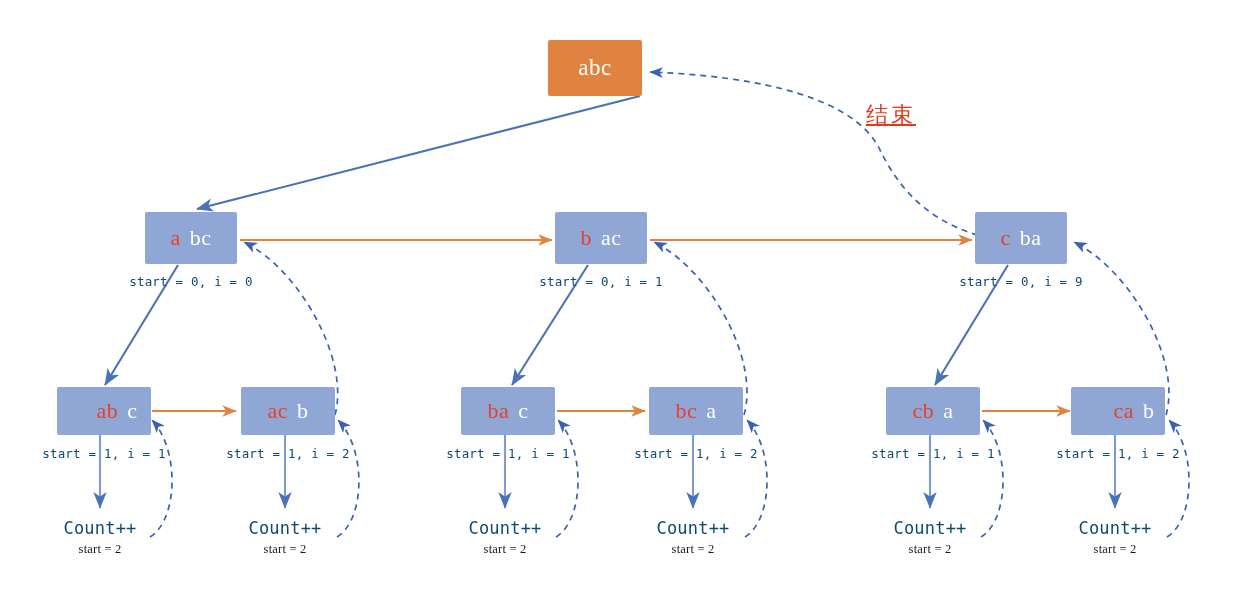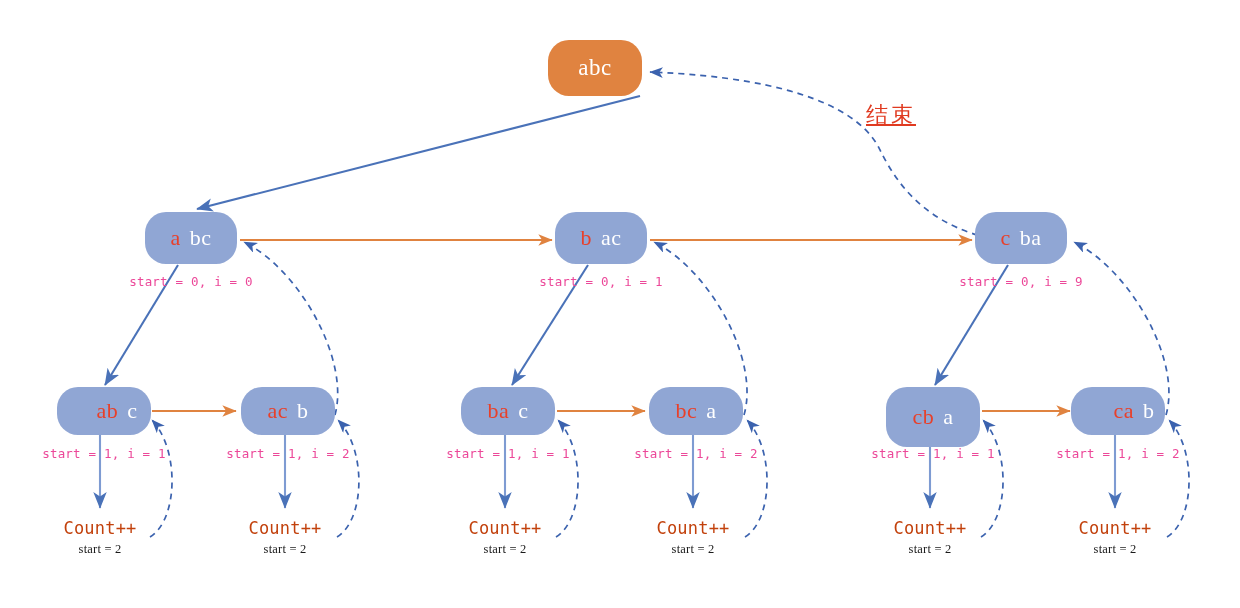--- a/index.html
+++ b/index.html
@@ -15,21 +15,21 @@
     width: 1240px; height: 608px;
     background: #ffffff;
   }
   #edges {
     position: absolute; left: 0; top: 0;
     width: 1240px; height: 608px;
     pointer-events: none;
   }
   .node {
     position: absolute;
-    border-radius: 21px;
+    border-radius: 2px;
     display: flex;
     align-items: center;
     justify-content: center;
     letter-spacing: 0.5px;
     white-space: nowrap;
   }
   .node-root {
     background: #E08340;
     color: #ffffff;
     font-size: 23px;
@@ -37,34 +37,34 @@
   .node-lvl {
     background: #90A6D4;
     font-size: 22px;
   }
   .node-lvl .pre { color: #E8402A; }
   .node-lvl .post { color: #ffffff; margin-left: 9px; }
   .caption {
     position: absolute;
     font-family: "DejaVu Sans Mono", "Liberation Mono", monospace;
     font-size: 12.5px;
-    color: #ec4899;
+    color: #0c4a6e;
     white-space: nowrap;
     text-align: center;
     letter-spacing: 0.2px;
   }
   .leaf {
     position: absolute;
     text-align: center;
     white-space: nowrap;
   }
   .leaf .leaf-title {
     font-family: "DejaVu Sans Mono", "Liberation Mono", monospace;
     font-size: 17px;
-    color: #c2410c;
+    color: #0c4a6e;
     letter-spacing: 0.2px;
   }
   .leaf .leaf-sub {
     font-family: Liberation Serif, serif;
     font-size: 12.5px;
     color: #1a1a1a;
     letter-spacing: 0.2px;
     margin-top: 4px;
   }
   .annotation {
@@ -219,21 +219,21 @@
     <span class="post">c</span>
   </div>
   <div class="caption" style="left:438px; top:446px; width:140px;">start = 1, i = 1</div>
 
   <div class="node node-lvl" style="left:649px; top:387px; width:94px; height:48px;">
     <span class="pre">bc</span>
     <span class="post">a</span>
   </div>
   <div class="caption" style="left:626px; top:446px; width:140px;">start = 1, i = 2</div>
 
-  <div class="node node-lvl" style="left:886px; top:387px; width:94px; height:60px;">
+  <div class="node node-lvl" style="left:886px; top:387px; width:94px; height:48px;">
     <span class="pre">cb</span>
     <span class="post">a</span>
   </div>
   <div class="caption" style="left:863px; top:446px; width:140px;">start = 1, i = 1</div>
 
   <div class="node node-lvl" style="left:1071px; top:387px; width:94px; height:48px;padding-left:32px;">
     <span class="pre">ca</span>
     <span class="post">b</span>
   </div>
   <div class="caption" style="left:1048px; top:446px; width:140px;">start = 1, i = 2</div>

